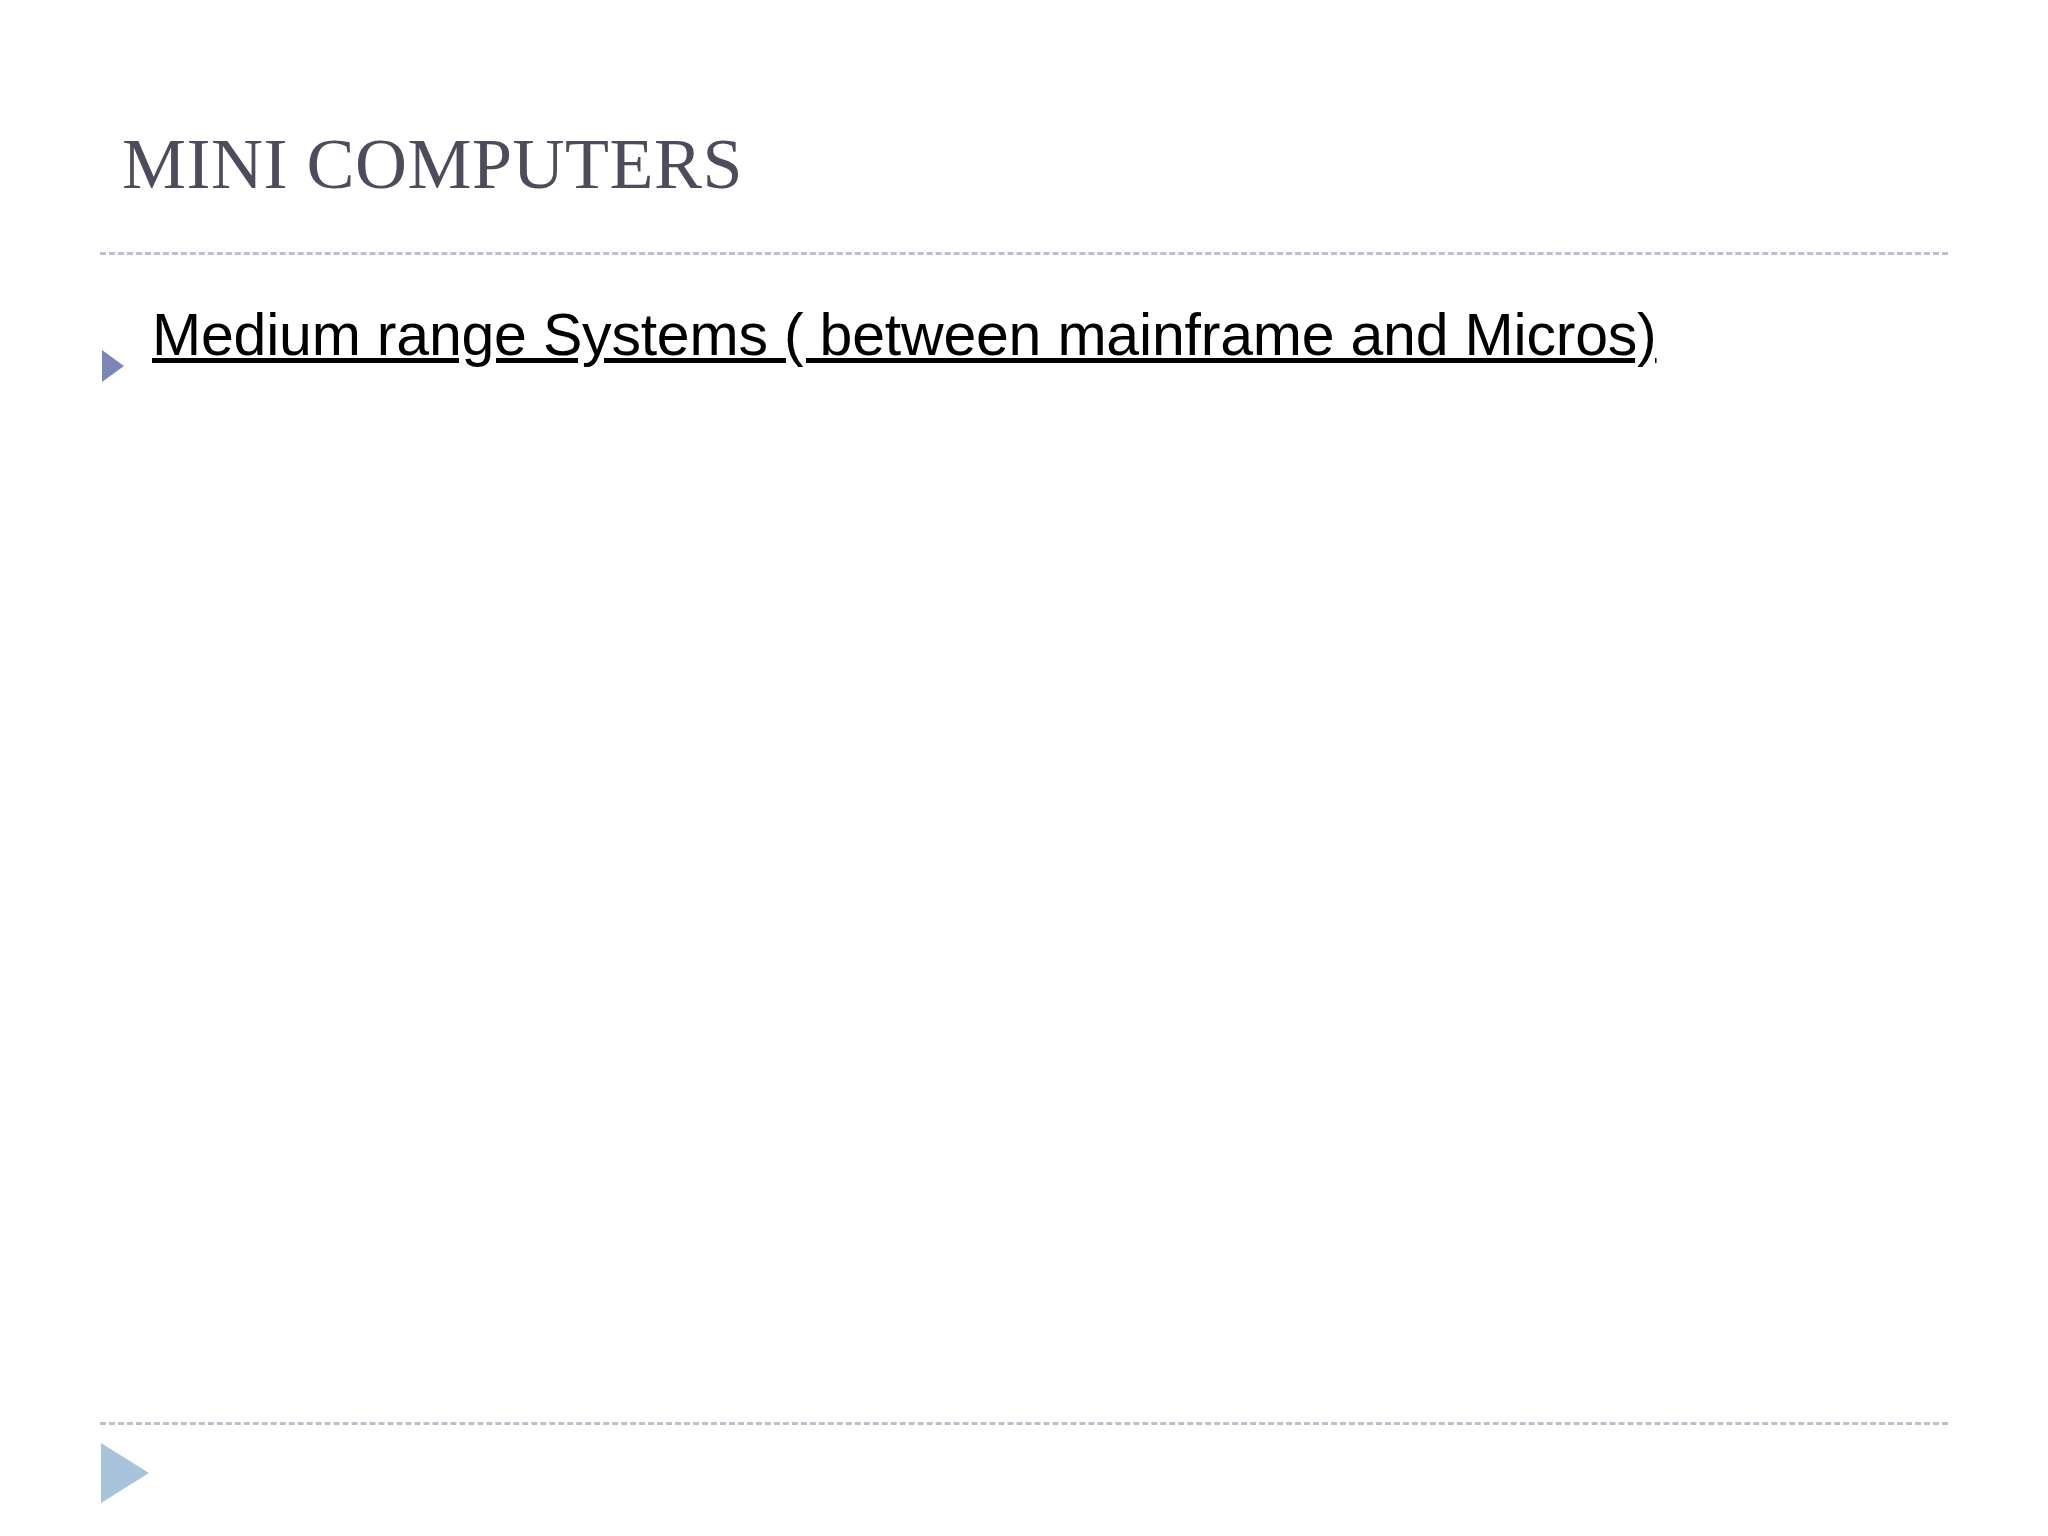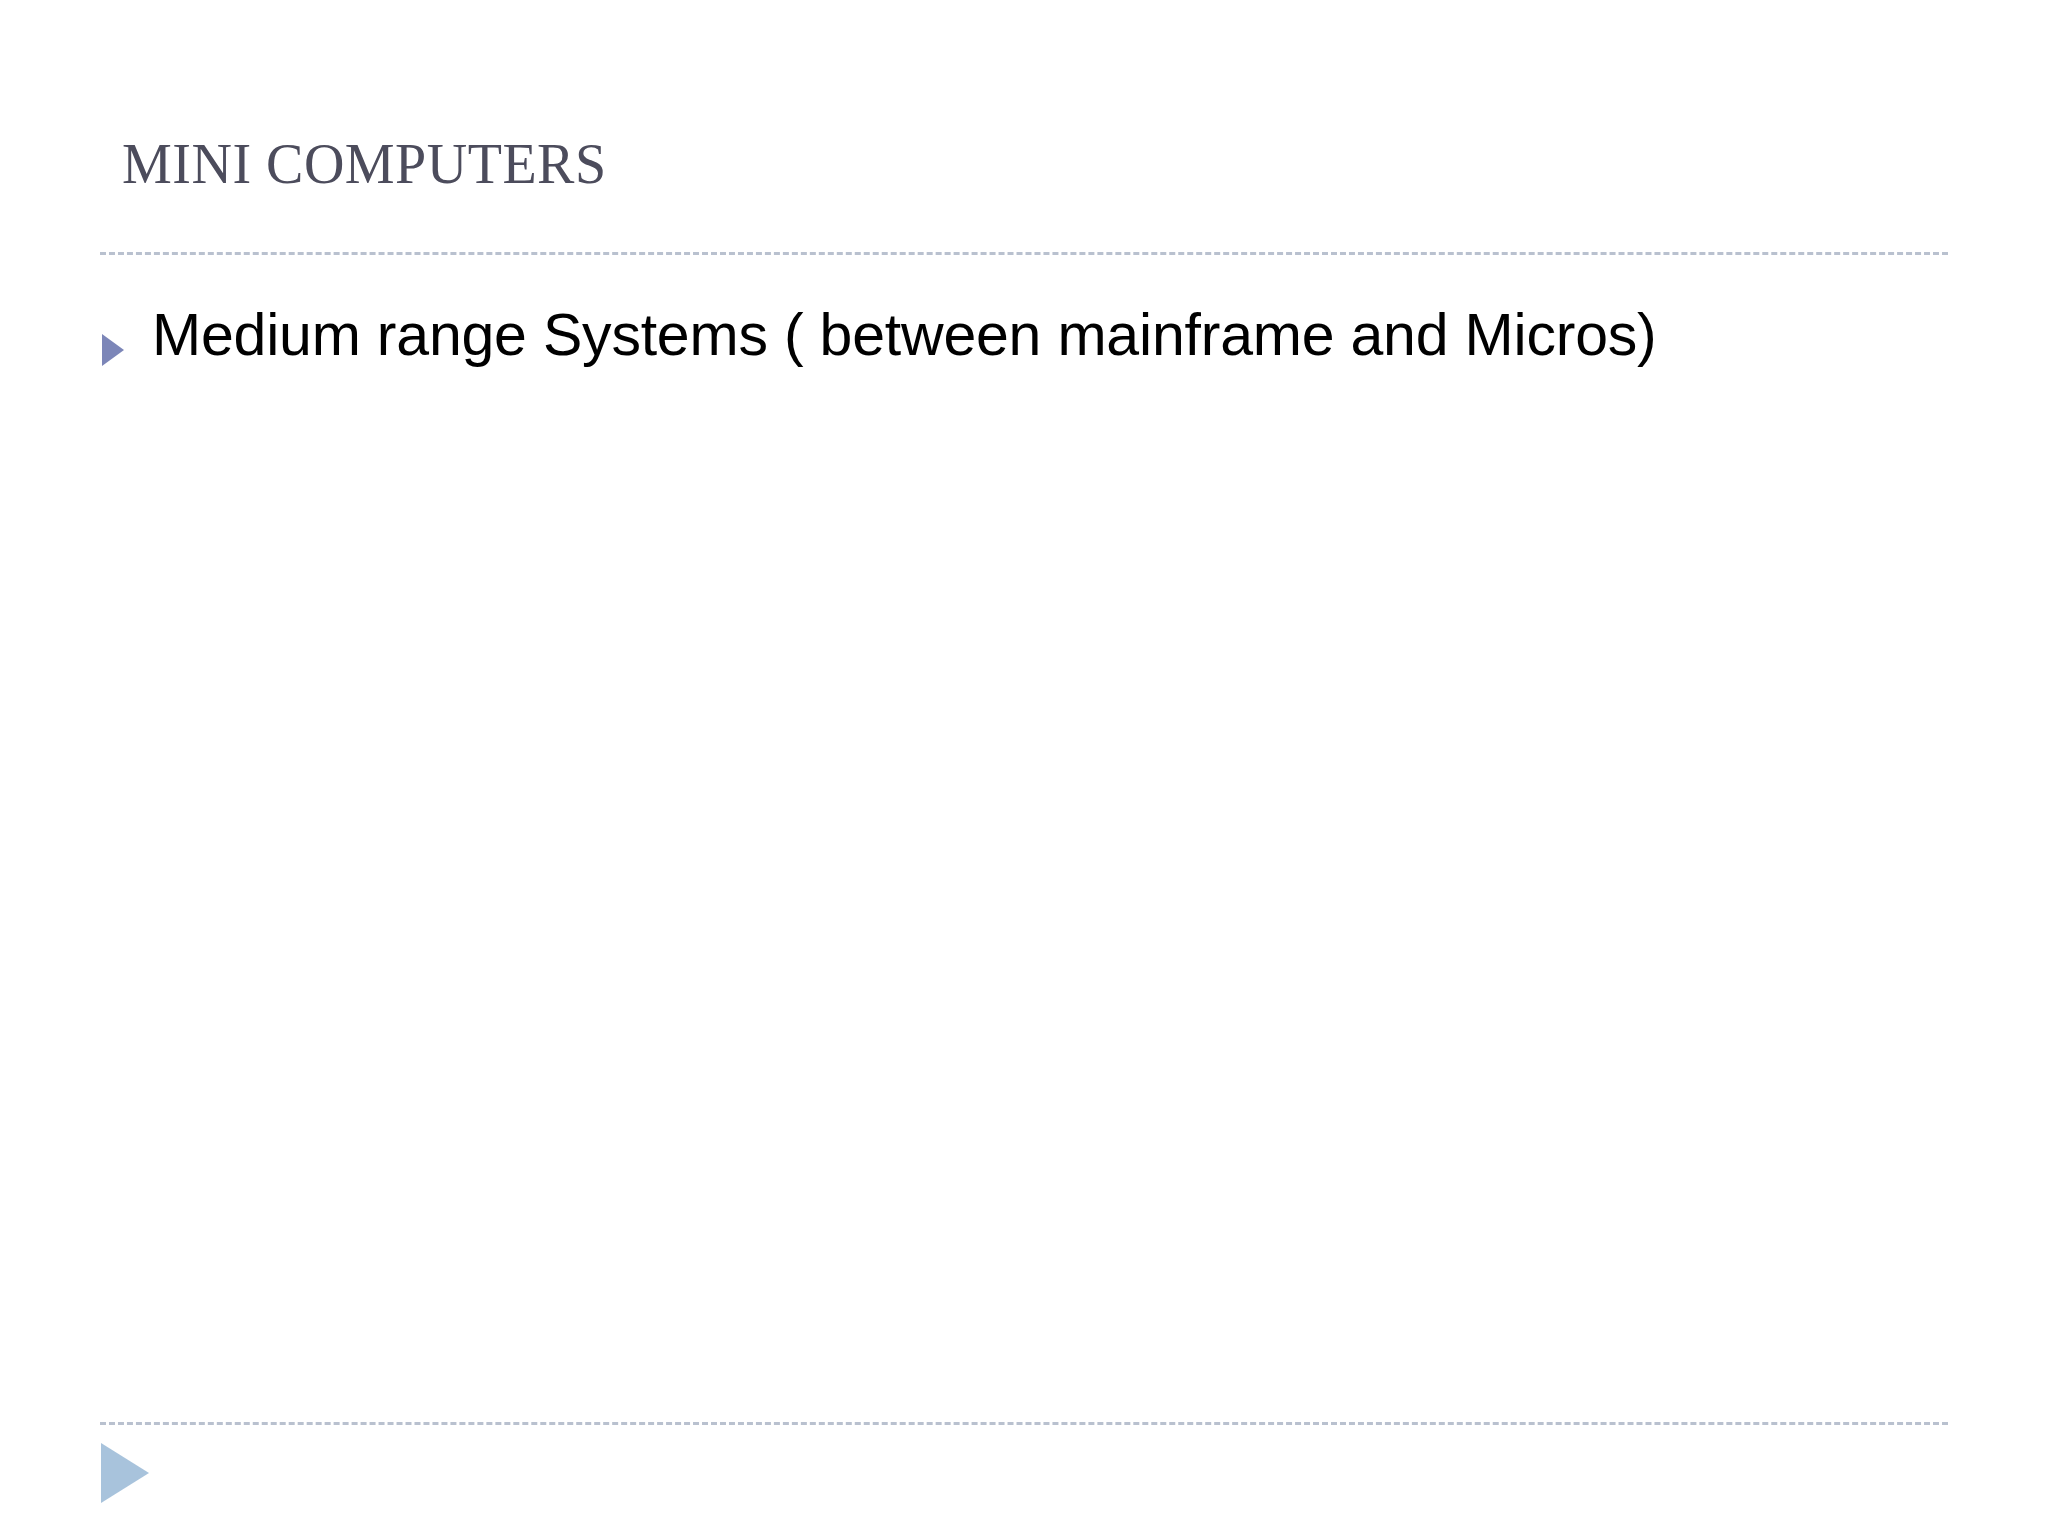--- a/index.html
+++ b/index.html
@@ -22,21 +22,21 @@
     background: #ffffff;
   }
 
   
   .slide-title {
     position: absolute;
     left: 122px;
     top: 118px;
     width: 1800px;
     font-family: "Liberation Serif", "DejaVu Serif", serif;
-    font-size: 56px;
+    font-size: 72px;
     line-height: 92px;
     letter-spacing: 0.5px;
     color: #4c4c5c;
     white-space: nowrap;
   }
 
   
   .rule {
     position: absolute;
     left: 100px;
@@ -50,23 +50,24 @@
   
   .bullet-list {
     position: absolute;
     left: 100px;
     top: 288px;
     width: 1840px;
   }
   .bullet-item {
     position: relative;
     display: flex;
-    align-items: center;
+    align-items: flex-end;
     margin-bottom: 22px;
     padding-left: 0;
+    text-decoration: underline;
   }
   .bullet-marker {
     flex: 0 0 auto;
     width: 28px;
     margin-top: 28px;
     margin-right: 24px;
     display: block;
   }
   .bullet-marker svg { display: block; }
   .bullet-text {

